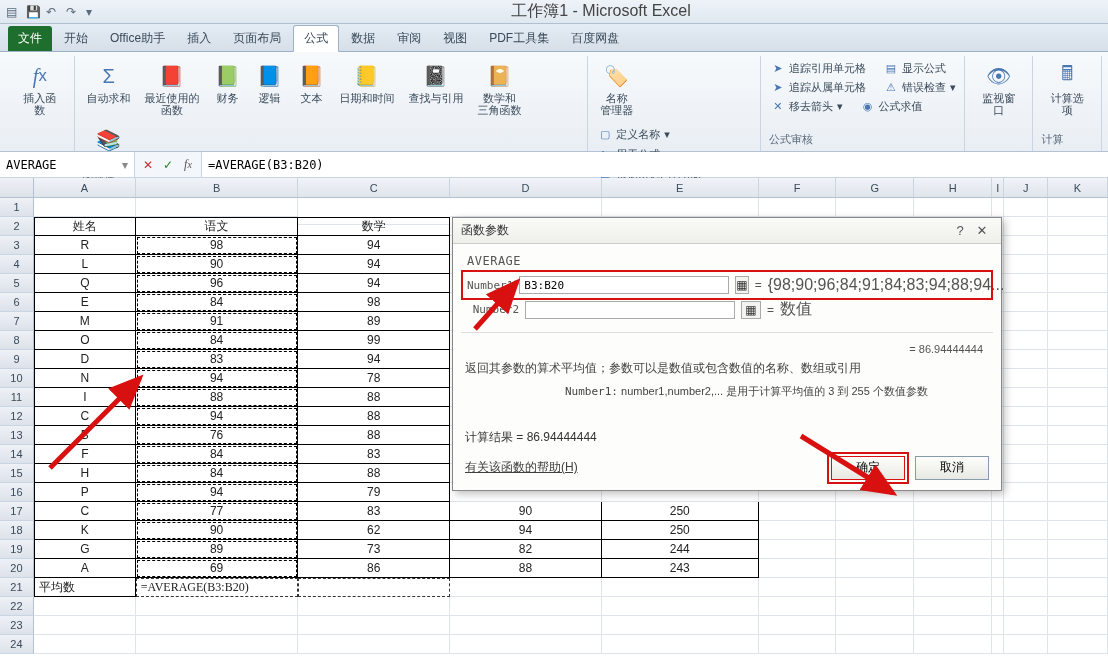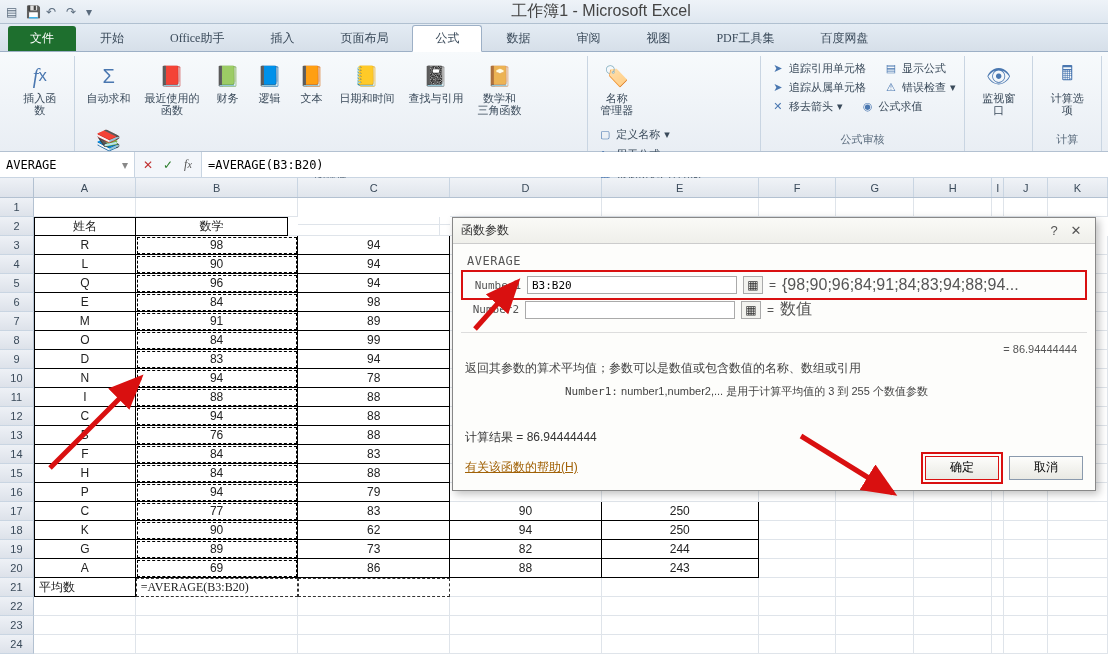--- a/index.html
+++ b/index.html
@@ -4,28 +4,28 @@
 <style>
 * { box-sizing: border-box; margin: 0; padding: 0; }
 body { font-family: "Microsoft YaHei", Arial, sans-serif; font-size: 12px; background: #fff; width: 1108px; height: 658px; overflow: hidden; position: relative; }
 
 .titlebar { height: 24px; background: linear-gradient(#eef3f8,#dfe7f0); display: flex; align-items: center; padding: 0 6px; border-bottom: 1px solid #b0c0d0; color: #444; }
 .titlebar .qat { display: flex; gap: 6px; margin-right: auto; }
 .titlebar .qat span { width: 14px; height: 14px; display:inline-block; color:#5a6b7d; }
 .titlebar .titletext { flex: 1; text-align: center; font-size: 16px; color: #444; }
 
 .tabstrip { height: 28px; background: linear-gradient(#e4ecf4,#d6dfe9); display: flex; align-items: flex-end; padding: 0 8px; gap: 2px; border-bottom: 1px solid #9db0c6; font-size: 12px; }
-.tab { padding: 4px 22px; color: #3a4a5a; cursor: pointer; border-radius: 3px 3px 0 0; font-family: Liberation Serif, serif; }
+.tab { padding: 4px 10px; color: #3a4a5a; cursor: pointer; border-radius: 3px 3px 0 0; }
 .tab.file { background: #1e6f2e; color: #fff; }
 .tab.active { background: #fff; border: 1px solid #9db0c6; border-bottom: 1px solid #fff; margin-bottom: -1px; }
 
 .ribbon { height: 100px; background: linear-gradient(#f7fafc,#e9eef4); border-bottom: 1px solid #b3c1d1; display: flex; padding: 4px 6px 0 6px; gap: 0; font-size: 11px; color: #3a4a5a; }
 .group { border-right: 1px solid #c9d5e2; padding: 2px 8px 0 8px; display: flex; flex-direction: column; min-width: 50px; }
 .group .icons { display: flex; gap: 6px; flex: 1; align-items: flex-start; padding-top: 2px; flex-wrap: wrap; }
-.group .label { text-align: center; font-size: 11px; color: #5a6b7d; padding-bottom: 4px; }
+.group .label { text-align: left; font-size: 11px; color: #5a6b7d; padding-bottom: 4px; }
 .bigbtn { display: flex; flex-direction: column; align-items: center; gap: 2px; padding: 2px 4px; cursor: pointer; }
 .bigbtn .ico { width: 28px; height: 28px; display:flex; align-items:center; justify-content:center; font-size: 20px; color:#4a77b0; }
 .bigbtn .txt { font-size: 11px; text-align: center; line-height: 1.1; }
 .smallitem { display:flex; align-items:center; gap:4px; color:#3a4a5a; padding:1px 2px; cursor:pointer; white-space:nowrap; }
 .smallitem .ic { width:14px; height:14px; display:inline-flex; align-items:center; justify-content:center; color:#4a77b0; }
 
 .fxbar { height: 26px; display:flex; align-items:center; border-bottom:1px solid #c9d5e2; background:#f3f6fa; }
 .namebox { width:135px; height:100%; border-right:1px solid #c9d5e2; display:flex; align-items:center; padding:0 6px; background:#fff; }
 .namebox input { border:none; width:100%; font-family: Consolas, monospace; font-size:12px; outline:none; background:transparent; }
 .fxicons { display:flex; align-items:center; gap:2px; padding:0 4px; }
@@ -50,40 +50,40 @@
 .topborder { border-top:1px solid #000; }
 .sheet-title { font-weight:normal;margin-top:26px; }
 .dashbox { border:1px dashed #333 !important; }
 .march { outline:1.5px dashed #000; outline-offset:-2px; }
 .row21 .cell { font-family: Liberation Serif, serif; justify-content:flex-start; }
 
 
 .arrow-red { position:absolute; pointer-events:none; }
 
 
-.dialog { position:absolute; left:452px; top:217px; width:644px; background:#fdfdfb; border:1px solid #888; box-shadow:3px 3px 8px rgba(0,0,0,.25); font-size:12px; color:#333; }
+.dialog { position:absolute; left:452px; top:217px; width:550px; background:#fdfdfb; border:1px solid #888; box-shadow:3px 3px 8px rgba(0,0,0,.25); font-size:12px; color:#333; }
 .dialog .dlg-title { height:26px; display:flex; align-items:center; padding:0 8px; background:linear-gradient(#fafaf7,#efefea); border-bottom:1px solid #ccc; }
 .dialog .dlg-title .t { flex:1; }
 .dialog .dlg-title .help, .dialog .dlg-title .close { width:22px; height:18px; display:inline-flex; align-items:center; justify-content:center; color:#555; cursor:pointer; font-size:13px; }
 .dialog .body { padding:8px 12px 10px 12px; }
 .fnname { font-family: Consolas, monospace; margin:2px 0 6px 2px; color:#555; letter-spacing:.5px; }
 .argrow { display:flex; align-items:center; gap:6px; margin:3px 0; }
 .argrow label { width:54px; text-align:right; font-family: Consolas, monospace; color:#555; font-size:11px; }
 .argrow input { flex:0 0 210px; height:18px; border:1px solid #aaa; padding:0 4px; font-family: Consolas, monospace; font-size:11px; }
 .argrow .pick { width:20px; height:18px; border:1px solid #aaa; background:#f3f3ef; display:inline-flex; align-items:center; justify-content:center; cursor:pointer; }
 .argrow .eq { color:#555; }
 .argrow .preview { color:#555; font-size:16px; }
 .redbox { outline:2.5px solid #d91010; outline-offset:2px; }
 .sep { height:1px; background:#ddd; margin:12px -4px 10px -4px; }
 .dlg-desc { color:#444; margin:4px 0 6px 0; line-height:1.5; }
 .dlg-argdesc { color:#444; margin-left:100px; font-size:11px; line-height:1.5; }
 .dlg-argdesc .an { font-family: Consolas, monospace; }
 .result-line { margin-top:28px; color:#333; font-family: inherit; }
 .dlg-footer { display:flex; align-items:center; margin-top:10px; gap:10px; }
-.dlg-footer a { color:#a16207; text-decoration:underline; cursor:pointer; }
+.dlg-footer a { color:#404040; text-decoration:underline; cursor:pointer; }
 .dlg-footer .spacer { flex:1; }
 .dlg-btn { min-width:74px; height:24px; border:1px solid #8a9aad; background:linear-gradient(#fdfdfb,#e9e9e3); cursor:pointer; display:inline-flex; align-items:center; justify-content:center; font-size:12px; }
 .dlg-btn.ok { border-color:#d91010; outline:2.5px solid #d91010; outline-offset:2px; }
 .right-align{ text-align:right; margin:4px 6px 2px 0; color:#555; font-size:11px;}
 
 </style>
 </head>
 <body>
 
 <div class="titlebar">
@@ -273,20 +273,21 @@
         <div class="cell colF"></div>
         <div class="cell colG"></div>
         <div class="cell colH"></div>
         <div class="cell colI"></div>
         <div class="cell colJ"></div>
         <div class="cell colK"></div>
       </div>
       <div class="row">
         <div class="rowhead">2</div>
         <div class="cell colA bthick ltborder topborder">姓名</div>
+        <div class="cell colB bthick topborder">语文</div>
         <div class="cell colC bthick topborder">数学</div>
         <div class="cell colD"></div>
         <div class="cell colE"></div>
         <div class="cell colF"></div>
         <div class="cell colG"></div>
         <div class="cell colH"></div>
         <div class="cell colI"></div>
         <div class="cell colJ"></div>
         <div class="cell colK"></div>
       </div>

